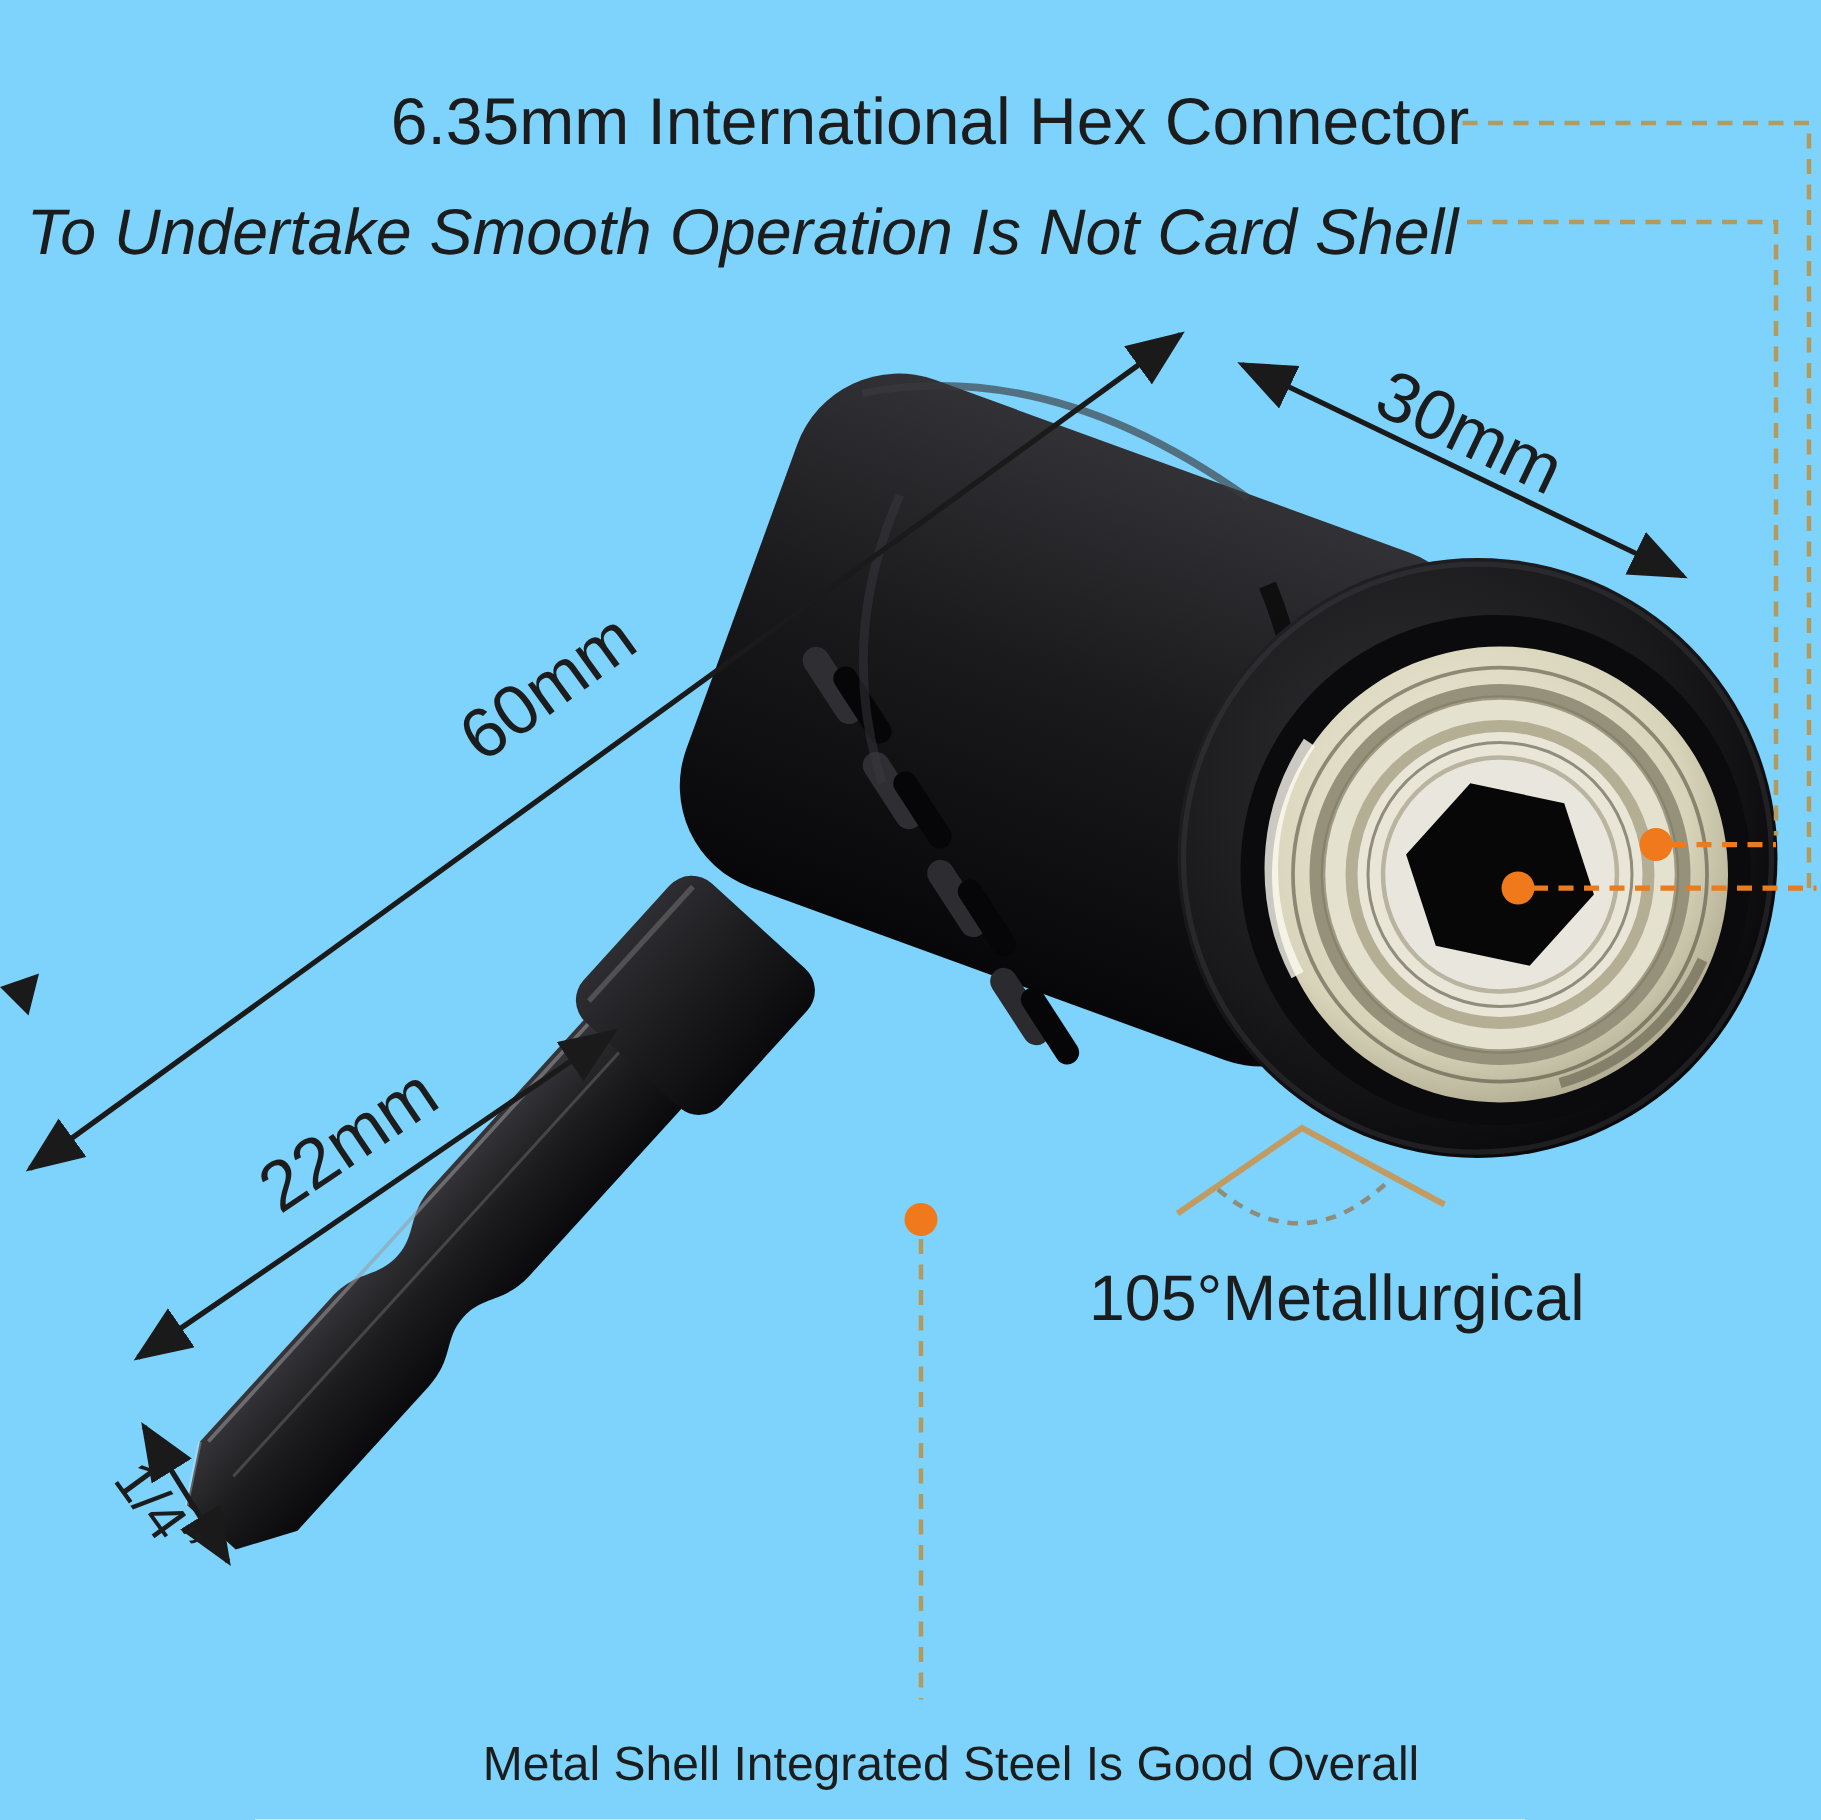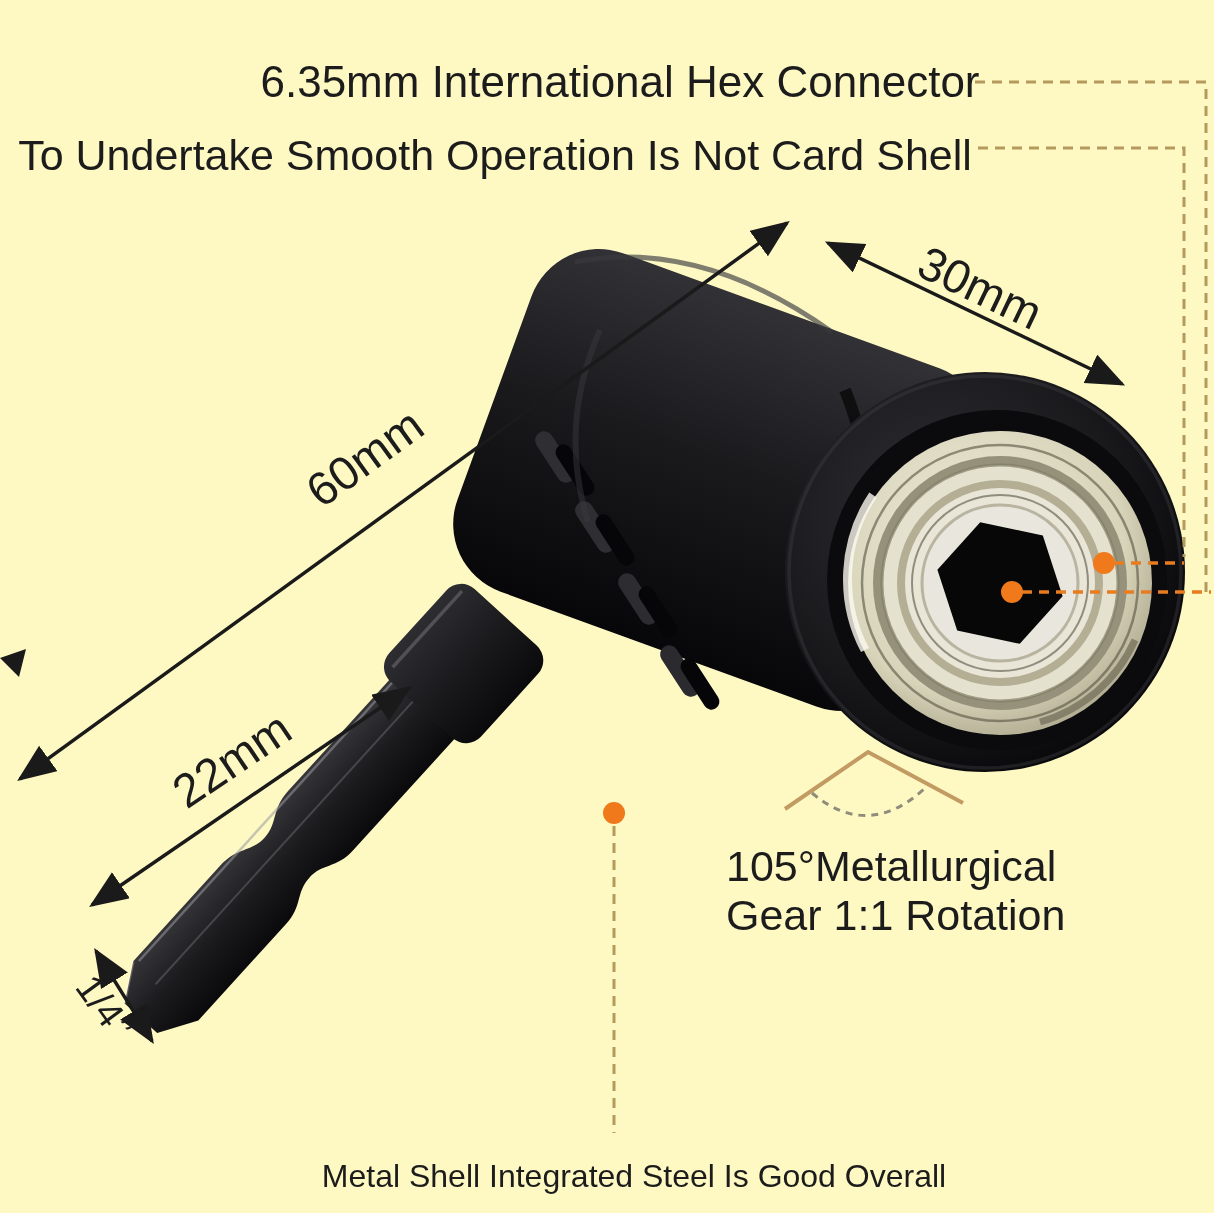--- a/index.html
+++ b/index.html
@@ -1,27 +1,27 @@
 <!DOCTYPE html>
 <html><head>
 <meta charset="utf-8">
 <style>
   html,body{margin:0;padding:0;background:#ffffff;}
-  #stage{position:relative;width:1214px;height:1213px;background:#fef9c3;overflow:hidden;
+  #stage{position:relative;width:1214px;height:1213px;background:#7dd3fc;overflow:hidden;
          font-family:"Liberation Sans", sans-serif;}
   #art{position:absolute;left:0;top:0;width:1214px;height:1213px;}
   .label{position:absolute;color:#1c1c1c;white-space:nowrap;transform-origin:center;
          font-family:"Liberation Sans", sans-serif;line-height:1.15;}
   .lbl-top1{left:620px;top:82px;font-size:44px;transform:translate(-50%,-50%);}
-  .lbl-top2{left:495px;top:156px;font-size:43px;transform:translate(-50%,-50%);}
+  .lbl-top2{left:495px;top:156px;font-size:43px;transform:translate(-50%,-50%);font-style:italic;}
   .lbl-30{left:980px;top:288px;font-size:47px;transform:translate(-50%,-50%) rotate(25.5deg);}
   .lbl-60{left:365px;top:458px;font-size:47px;transform:translate(-50%,-50%) rotate(-36deg);}
   .lbl-22{left:232px;top:760px;font-size:47px;transform:translate(-50%,-50%) rotate(-34deg);}
   .lbl-quarter{left:104px;top:1008px;font-size:38px;transform:translate(-50%,-50%) rotate(54deg);}
-  .lbl-105{left:726px;top:842px;font-size:43px;text-align:left;}
+  .lbl-105{left:726px;top:842px;font-size:43px;text-align:center;}
   .lbl-bottom{left:634px;top:1176px;font-size:32px;transform:translate(-50%,-50%);}
 </style>
 </head>
 <body>
 
 <div id="stage">
 
   <svg id="art" viewBox="0 0 1214 1213" xmlns="http://www.w3.org/2000/svg">
     <defs>
       <marker id="ah" markerWidth="12" markerHeight="10" refX="10" refY="4.5" orient="auto-start-reverse" markerUnits="strokeWidth">
@@ -142,17 +142,16 @@
   </svg>
 
   <div class="label lbl-top1">6.35mm International Hex Connector</div>
   <div class="label lbl-top2">To Undertake Smooth Operation Is Not Card Shell</div>
   <div class="label lbl-30">30mm</div>
   <div class="label lbl-60">60mm</div>
   <div class="label lbl-22">22mm</div>
   <div class="label lbl-quarter">1/4’’</div>
   <div class="label lbl-105">
     <div>105°Metallurgical</div>
-    <div>Gear 1:1 Rotation</div>
   </div>
   <div class="label lbl-bottom">Metal Shell Integrated Steel Is Good Overall</div>
 
 </div>
 
 </body></html>

